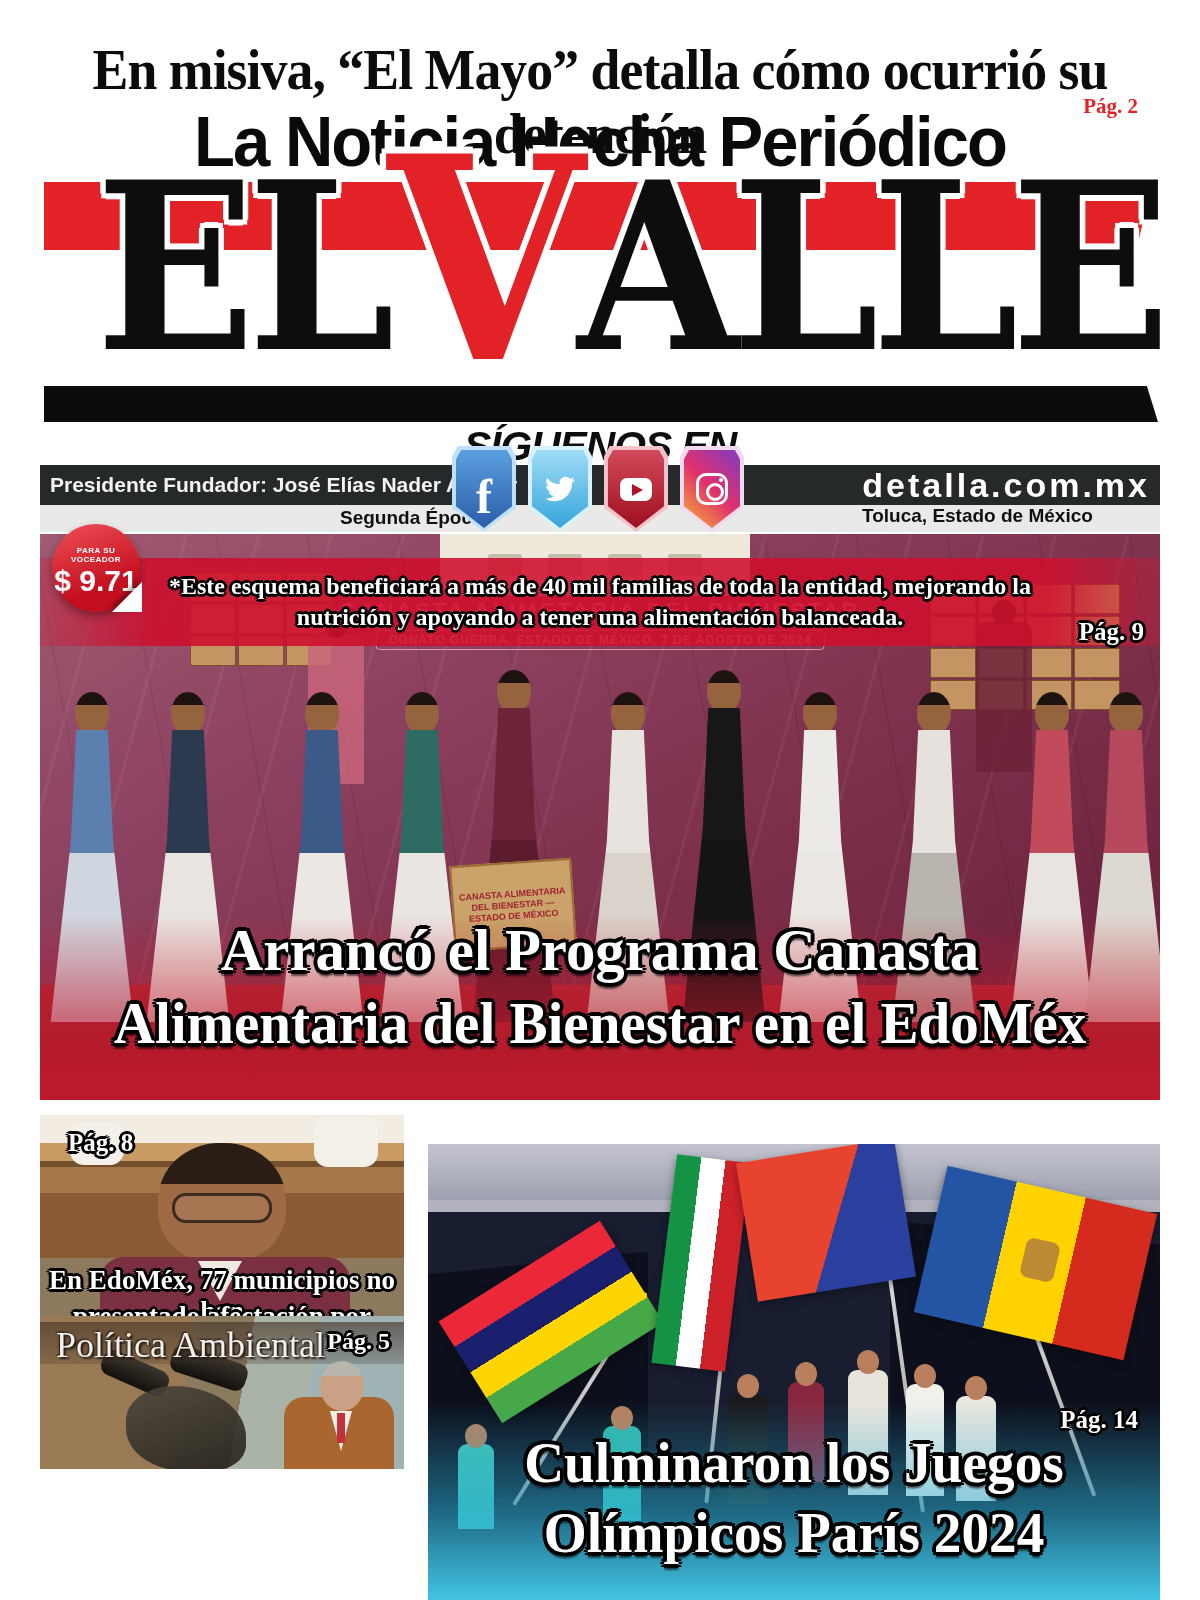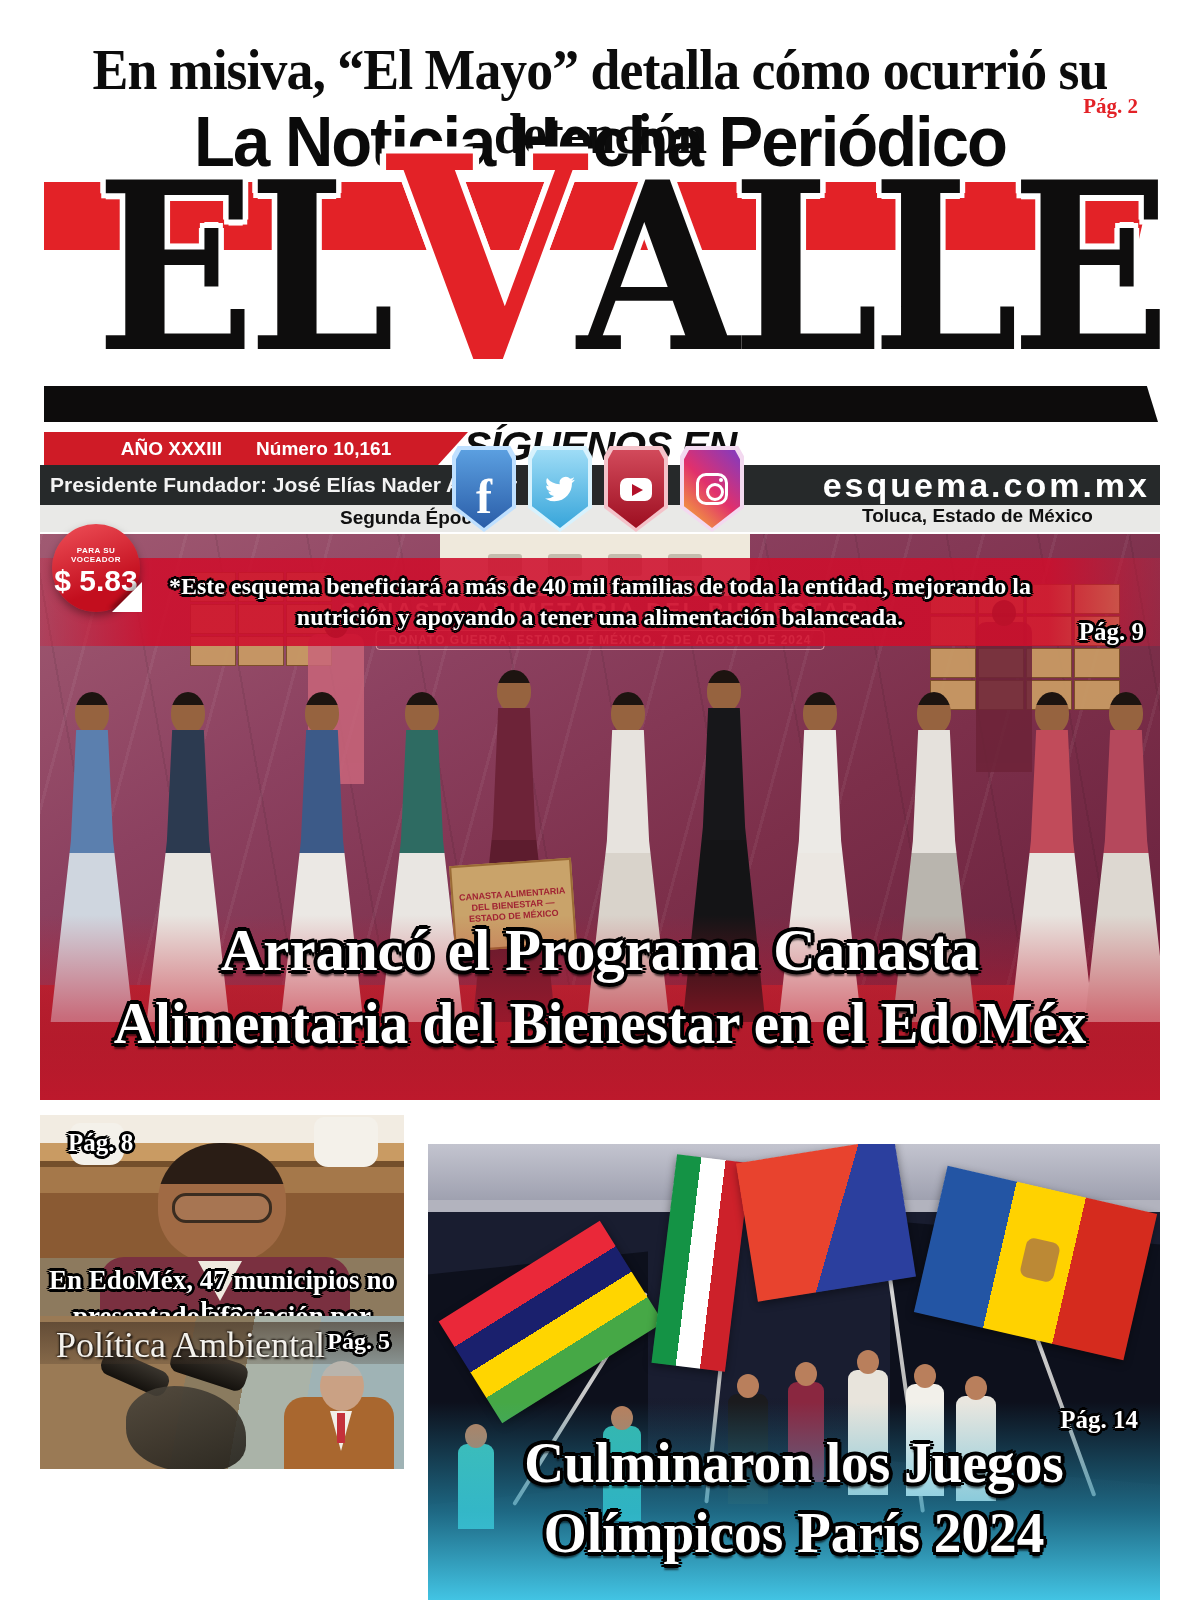--- a/index.html
+++ b/index.html
@@ -208,29 +208,25 @@
 <div class="abs pag-2">Pág. 2</div>
 <div class="abs tagline">La Noticia Hecha Periódico</div>
 
 <div class="abs masthead">
   <div class="mh-red"></div>
   <div class="mh-blk"></div>
   <div class="logo"><span class="blk">EL</span><span class="redv">V</span><span class="blk">ALLE</span></div>
 </div>
 
 <div class="abs bar-red">
-  <div class="seg-l">
-    <span>AÑO XXXIII</span>
-    <span>Número 10,161</span>
-  </div>
 </div>
 <div class="abs follow">SÍGUENOS EN</div>
 <div class="abs bar-dark">
   <span class="founder">Presidente Fundador: José Elías Nader Achkar</span>
-  <span class="website">esquema.com.mx</span>
+  <span class="website">detalla.com.mx</span>
 </div>
 <div class="abs bar-light">
   <span class="epoch">Segunda Época</span>
   <span class="loc">Toluca, Estado de México</span>
 </div>
 
 <div class="abs social">
   <div class="shield sh-fb">
       <div class="in">
         <span class="fb-f">f</span>
@@ -250,21 +246,21 @@
     </div>
   <div class="shield sh-ig">
       <div class="in">
         <div class="ig-cam"></div>
       </div>
     </div>
 </div>
 
 <div class="abs badge">
   <div class="lbl">PARA SU VOCEADOR</div>
-  <div class="prc">$ 5.83</div>
+  <div class="prc">$ 9.71</div>
 </div>
 
 <div class="abs main-photo">
   <div class="cream-banner">
       <i></i>
       <i></i>
       <i></i>
       <i></i>
     </div>
   <div class="boxstack" style="left:150px; top:38px; grid-template-columns:repeat(3,46px);">
@@ -362,21 +358,21 @@
 
 <div class="abs ph-sequia">
   <div class="shelf-line" style="top:46px;"></div>
   <div class="pitcher" style="left:30px; top:8px; width:54px; height:42px;"></div>
   <div class="pitcher" style="right:26px; top:2px; width:64px; height:50px;"></div>
   <div class="seq-head"></div>
   <div class="seq-glass"></div>
   <div class="seq-body"></div>
   <div class="seq-collar"></div>
   <div class="pag8 o1">Pág. 8</div>
-  <div class="seq-h o1" style="top:150px;">En EdoMéx, 47 municipios no han</div>
+  <div class="seq-h o1" style="top:150px;">En EdoMéx, 77 municipios no han</div>
   <div class="seq-h o1" style="top:186px;">presentado afectación por sequía</div>
 </div>
 
 <div class="abs opinion-row">
   <span class="opinion-lbl">Opinión</span>
   <span class="opinion-rule"></span>
 </div>
 
 <div class="abs ph-politica">
   <div class="pipe" style="left:60px; top:44px; width:70px; height:26px; transform:rotate(24deg);"></div>

